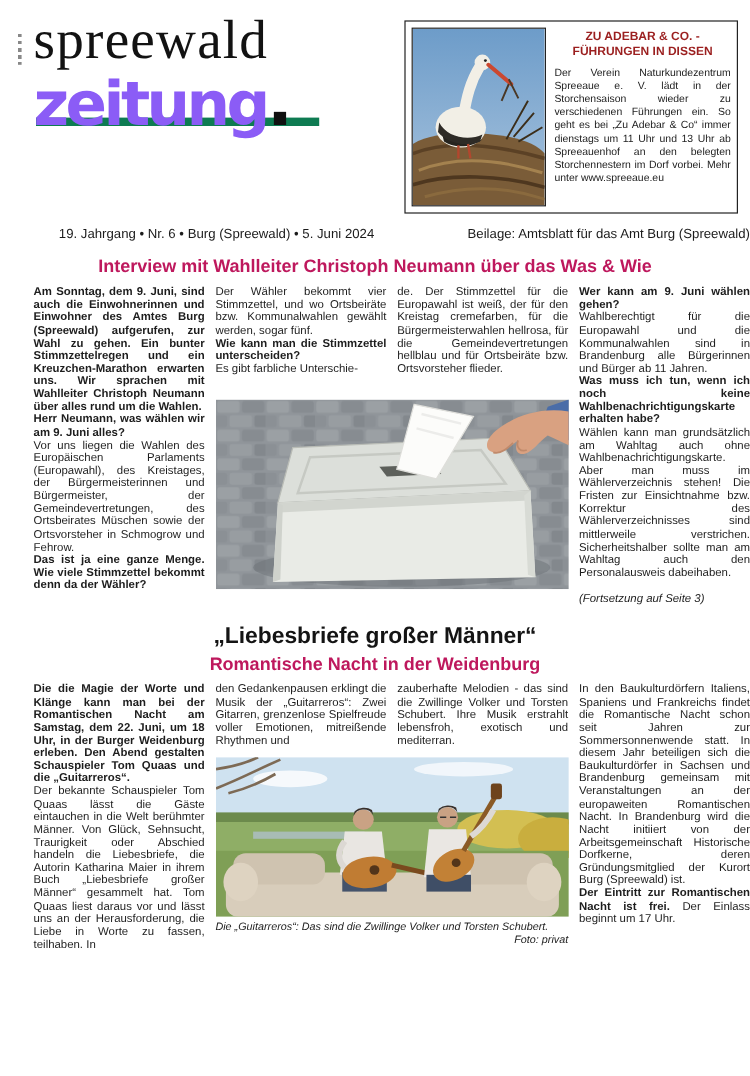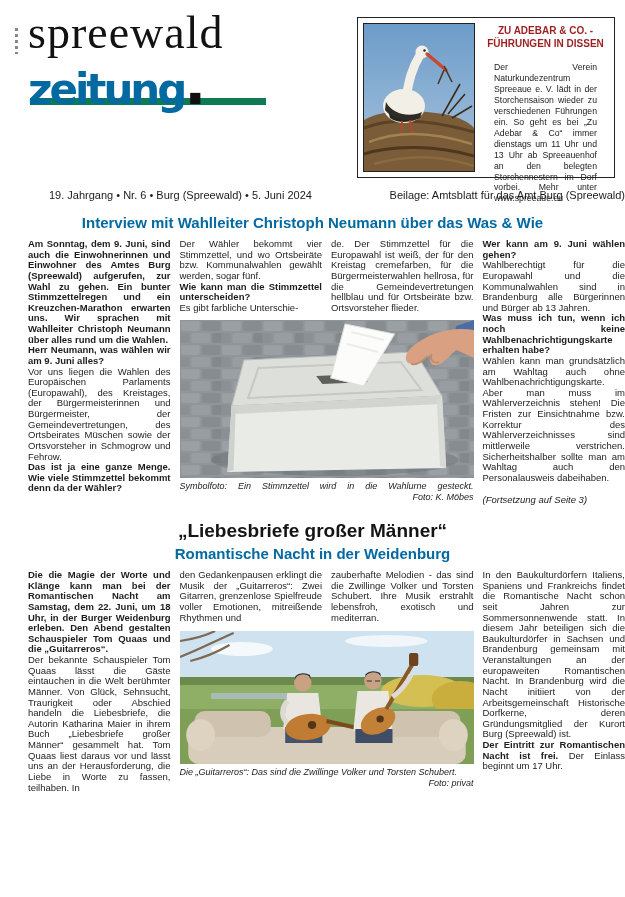--- a/index.html
+++ b/index.html
@@ -11,38 +11,38 @@
   
   .header { position:relative; height:212px; }
   .edge-mark { position:absolute; left:15px; top:28px; width:3px; height:26px;
     background:repeating-linear-gradient(#888 0 3px, transparent 3px 6px); }
   .mast-titles { position:absolute; left:28px; top:10px; }
   .mast-serif { font-family:"Liberation Serif", serif; font-size:46px; line-height:46px;
     letter-spacing:1px; color:#121212; font-weight:400; }
   .mast-bold-wrap { position:relative; margin-top:-6px; height:72px; }
   .green-bar { position:absolute; left:2px; top:48px; width:236px; height:7px; background:#0e7b52; }
   .mast-bold { position:relative; z-index:1; font-family:"DejaVu Sans", sans-serif;
-    font-size:42px; font-weight:bold; letter-spacing:-3px; line-height:62px; color:#0369a1; }
+    font-size:51px; font-weight:bold; letter-spacing:-3px; line-height:62px; color:#8b5cf6; }
   .mast-dot { position:relative; z-index:1; font-family:"DejaVu Sans", sans-serif;
     font-size:58px; font-weight:bold; color:#101010; }
   .issue-line { position:absolute; left:28px; right:0; top:189px; display:flex;
     justify-content:space-between; font-size:11px; color:#1b1b1b;margin-left:21px; }
   
-  .info-box { position:absolute; top:17px; right:10px; width:258px; height:161px;
+  .info-box { position:absolute; top:17px; right:10px; width:278px; height:161px;
     border:1px solid #222; background:#fff; padding:5px; display:flex; gap:7px; box-sizing:border-box; }
   .stork-photo { width:110px; flex:none; border:1px solid #222; overflow:hidden; }
   .stork-photo svg { display:block; width:100%; height:100%; }
   .info-text { flex:1; min-width:0; }
   .info-title { color:#9b1f1f; font-weight:bold; font-size:10px; text-align:center;
     line-height:1.25; margin:2px 0 5px; }
-  .info-body { font-size:8.7px; line-height:1.26; text-align:justify; margin:12px; color:#222; }
+  .info-body { font-size:8.7px; line-height:1.26; text-align:justify; margin:0; color:#222; }
   
   .article h1 { text-align:center; font-size:19px; font-weight:bold; margin:14px 28px 3px; color:#141414; }
   .article.second h1 { margin-top:14px; }
-  .article h2 { text-align:center; font-size:15px; font-weight:bold; margin:2px 28px 8px; color:#0369a1; }
+  .article h2 { text-align:center; font-size:15px; font-weight:bold; margin:2px 28px 8px; color:#be185d; }
   .grid { display:grid; grid-template-columns:repeat(4,1fr); grid-template-rows:auto auto;
     column-gap:9px; padding:0 0 0 28px; }
   .col p { font-size:9.5px; line-height:1.12; text-align:justify; margin:0; color:#1d1d1d; }
   .b { font-weight:bold; }
   .note { margin-top:12px !important; font-style:italic; }
   .c1 { grid-column:1; grid-row:1 / span 2; }
   .c2 { grid-column:2; grid-row:1; }
   .c3 { grid-column:3; grid-row:1; }
   .c4 { grid-column:4; grid-row:1 / span 2; }
   .photo-block { grid-column:2 / span 2; grid-row:2; margin:4px 0 0; }
@@ -156,28 +156,24 @@
           <polygon points="132,56 176,54 182,62 138,64" fill="#5d605b"></polygon>
 
           <polygon points="160,4 208,14 178,66 146,58" fill="#fcfcfa" stroke="#dededa" stroke-width="1"></polygon>
           <path d="M166,12 L198,20 M162,24 L192,32" stroke="#ececea" stroke-width="2"></path>
 
           <path d="M285,0 L285,34 L262,22 L268,6 Z" fill="#4a6da8"></path>
           <path d="M285,10 C262,6 240,14 226,26 C218,33 216,42 224,44 C232,46 238,38 244,34 C240,42 244,48 252,44 C258,41 262,34 268,30 L285,38 Z" fill="#d9a181"></path>
           <path d="M224,44 C230,46 236,40 240,36" stroke="#c08a6b" stroke-width="1.5" fill="none"></path>
           <path d="M244,34 C242,40 246,44 251,42" stroke="#c08a6b" stroke-width="1.5" fill="none"></path>
         </svg>
-        <figcaption>
-          <span class="cap cap1">Symbolfoto: Ein Stimmzettel wird in die Wahlurne gesteckt.</span>
-          <span class="credit-line">Foto: K. Möbes</span>
-        </figcaption>
       </figure>
       <div class="col c4">
         <p class="b">Wer kann am 9. Juni wählen gehen?</p>
-        <p>Wahlberechtigt für die Europawahl und die Kommunalwahlen sind in Brandenburg alle Bürgerinnen und Bürger ab 13 Jahren.</p>
+        <p>Wahlberechtigt für die Europawahl und die Kommunalwahlen sind in Brandenburg alle Bürgerinnen und Bürger ab 11 Jahren.</p>
         <p class="b">Was muss ich tun, wenn ich noch keine Wahlbenachrichtigungskarte erhalten habe?</p>
         <p>Wählen kann man grundsätzlich am Wahltag auch ohne Wahlbenachrichtigungskarte. Aber man muss im Wählerverzeichnis stehen! Die Fristen zur Einsichtnahme bzw. Korrektur des Wählerverzeichnisses sind mittlerweile verstrichen. Sicherheitshalber sollte man am Wahltag auch den Personalausweis dabeihaben.</p>
         <p class="note">(Fortsetzung auf Seite 3)</p>
       </div>
     </div>
   </section>
 
   <section class="article second">
     <h1>„Liebesbriefe großer Männer“</h1>
     <h2>Romantische Nacht in der Weidenburg</h2>

